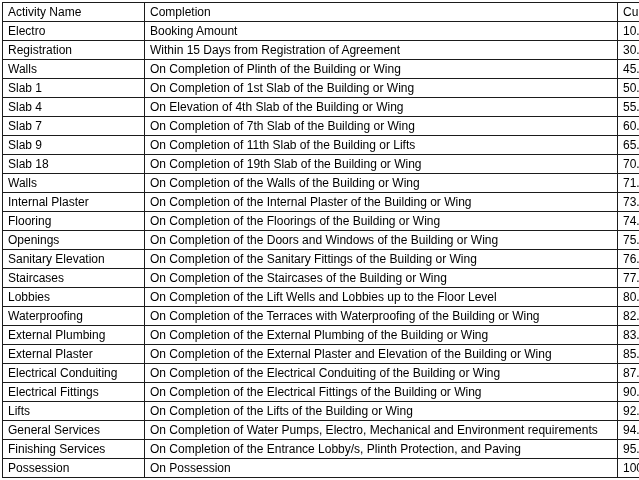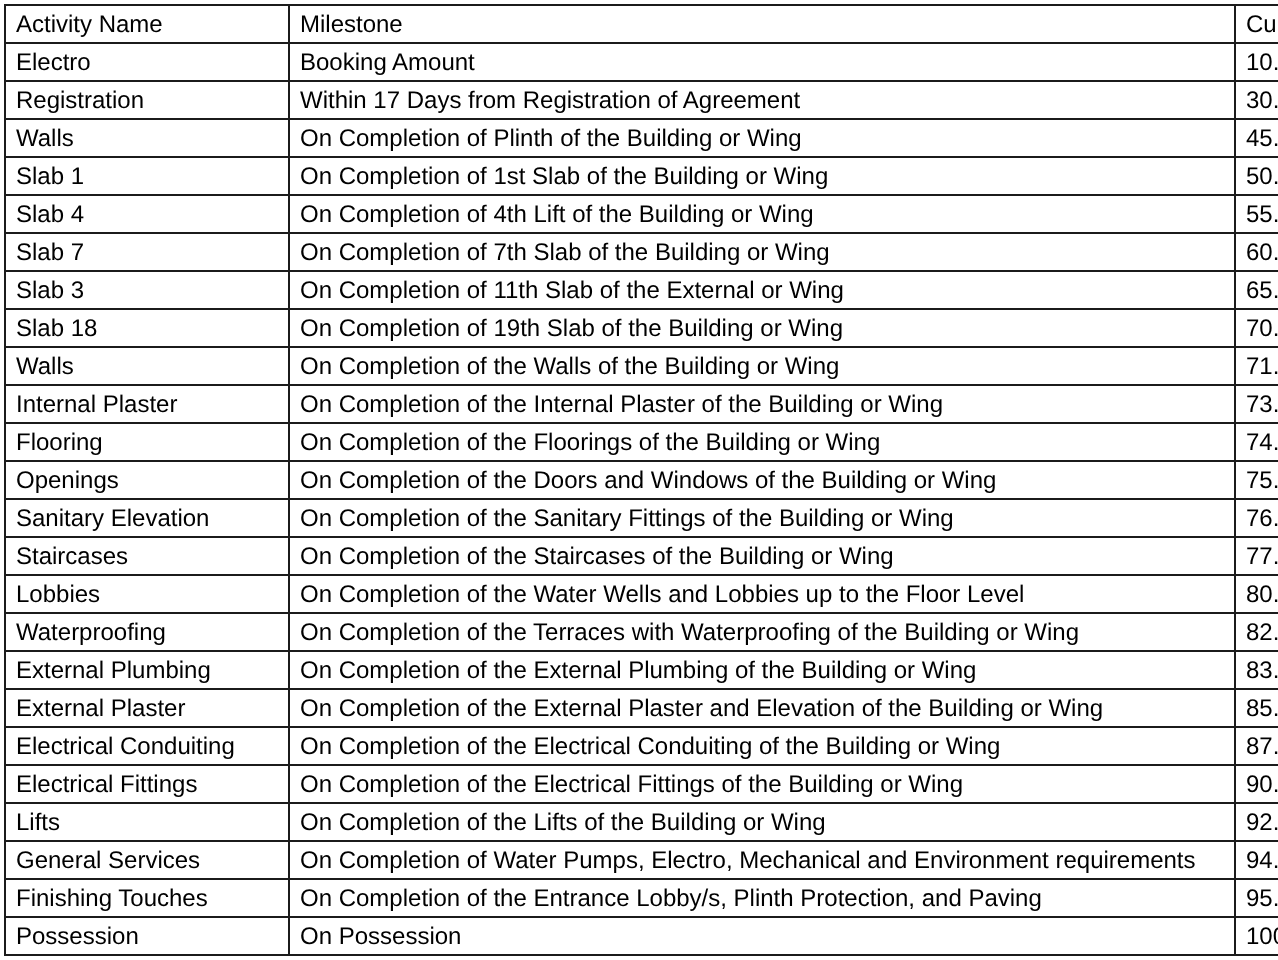--- a/index.html
+++ b/index.html
@@ -46,58 +46,58 @@
 <div class="table-wrap">
   <table class="milestone-table">
     <colgroup>
       <col class="col-activity">
       <col class="col-milestone">
       <col class="col-value">
     </colgroup>
     <thead>
       <tr>
         <th>Activity Name</th>
-        <th>Milestone</th>
+        <th>Completion</th>
         <th>Cum</th>
       </tr>
     </thead>
     <tbody>
         <tr>
           <td>Electro</td>
           <td>Booking Amount</td>
           <td>10.</td>
         </tr>
         <tr>
           <td>Registration</td>
-          <td>Within 17 Days from Registration of Agreement</td>
+          <td>Within 15 Days from Registration of Agreement</td>
           <td>30.</td>
         </tr>
         <tr>
           <td>Walls</td>
           <td>On Completion of Plinth of the Building or Wing</td>
           <td>45.</td>
         </tr>
         <tr>
           <td>Slab 1</td>
           <td>On Completion of 1st Slab of the Building or Wing</td>
           <td>50.</td>
         </tr>
         <tr>
           <td>Slab 4</td>
-          <td>On Completion of 4th Lift of the Building or Wing</td>
+          <td>On Elevation of 4th Slab of the Building or Wing</td>
           <td>55.</td>
         </tr>
         <tr>
           <td>Slab 7</td>
           <td>On Completion of 7th Slab of the Building or Wing</td>
           <td>60.</td>
         </tr>
         <tr>
-          <td>Slab 3</td>
-          <td>On Completion of 11th Slab of the External or Wing</td>
+          <td>Slab 9</td>
+          <td>On Completion of 11th Slab of the Building or Lifts</td>
           <td>65.</td>
         </tr>
         <tr>
           <td>Slab 18</td>
           <td>On Completion of 19th Slab of the Building or Wing</td>
           <td>70.</td>
         </tr>
         <tr>
           <td>Walls</td>
           <td>On Completion of the Walls of the Building or Wing</td>
@@ -123,21 +123,21 @@
           <td>On Completion of the Sanitary Fittings of the Building or Wing</td>
           <td>76.</td>
         </tr>
         <tr>
           <td>Staircases</td>
           <td>On Completion of the Staircases of the Building or Wing</td>
           <td>77.</td>
         </tr>
         <tr>
           <td>Lobbies</td>
-          <td>On Completion of the Water Wells and Lobbies up to the Floor Level</td>
+          <td>On Completion of the Lift Wells and Lobbies up to the Floor Level</td>
           <td>80.</td>
         </tr>
         <tr>
           <td>Waterproofing</td>
           <td>On Completion of the Terraces with Waterproofing of the Building or Wing</td>
           <td>82.</td>
         </tr>
         <tr>
           <td>External Plumbing</td>
           <td>On Completion of the External Plumbing of the Building or Wing</td>
@@ -162,21 +162,21 @@
           <td>Lifts</td>
           <td>On Completion of the Lifts of the Building or Wing</td>
           <td>92.</td>
         </tr>
         <tr>
           <td>General Services</td>
           <td>On Completion of Water Pumps, Electro, Mechanical and Environment requirements</td>
           <td>94.</td>
         </tr>
         <tr>
-          <td>Finishing Touches</td>
+          <td>Finishing Services</td>
           <td>On Completion of the Entrance Lobby/s, Plinth Protection, and Paving</td>
           <td>95.</td>
         </tr>
         <tr>
           <td>Possession</td>
           <td>On Possession</td>
           <td>100</td>
         </tr>
       </tbody>
   </table>

